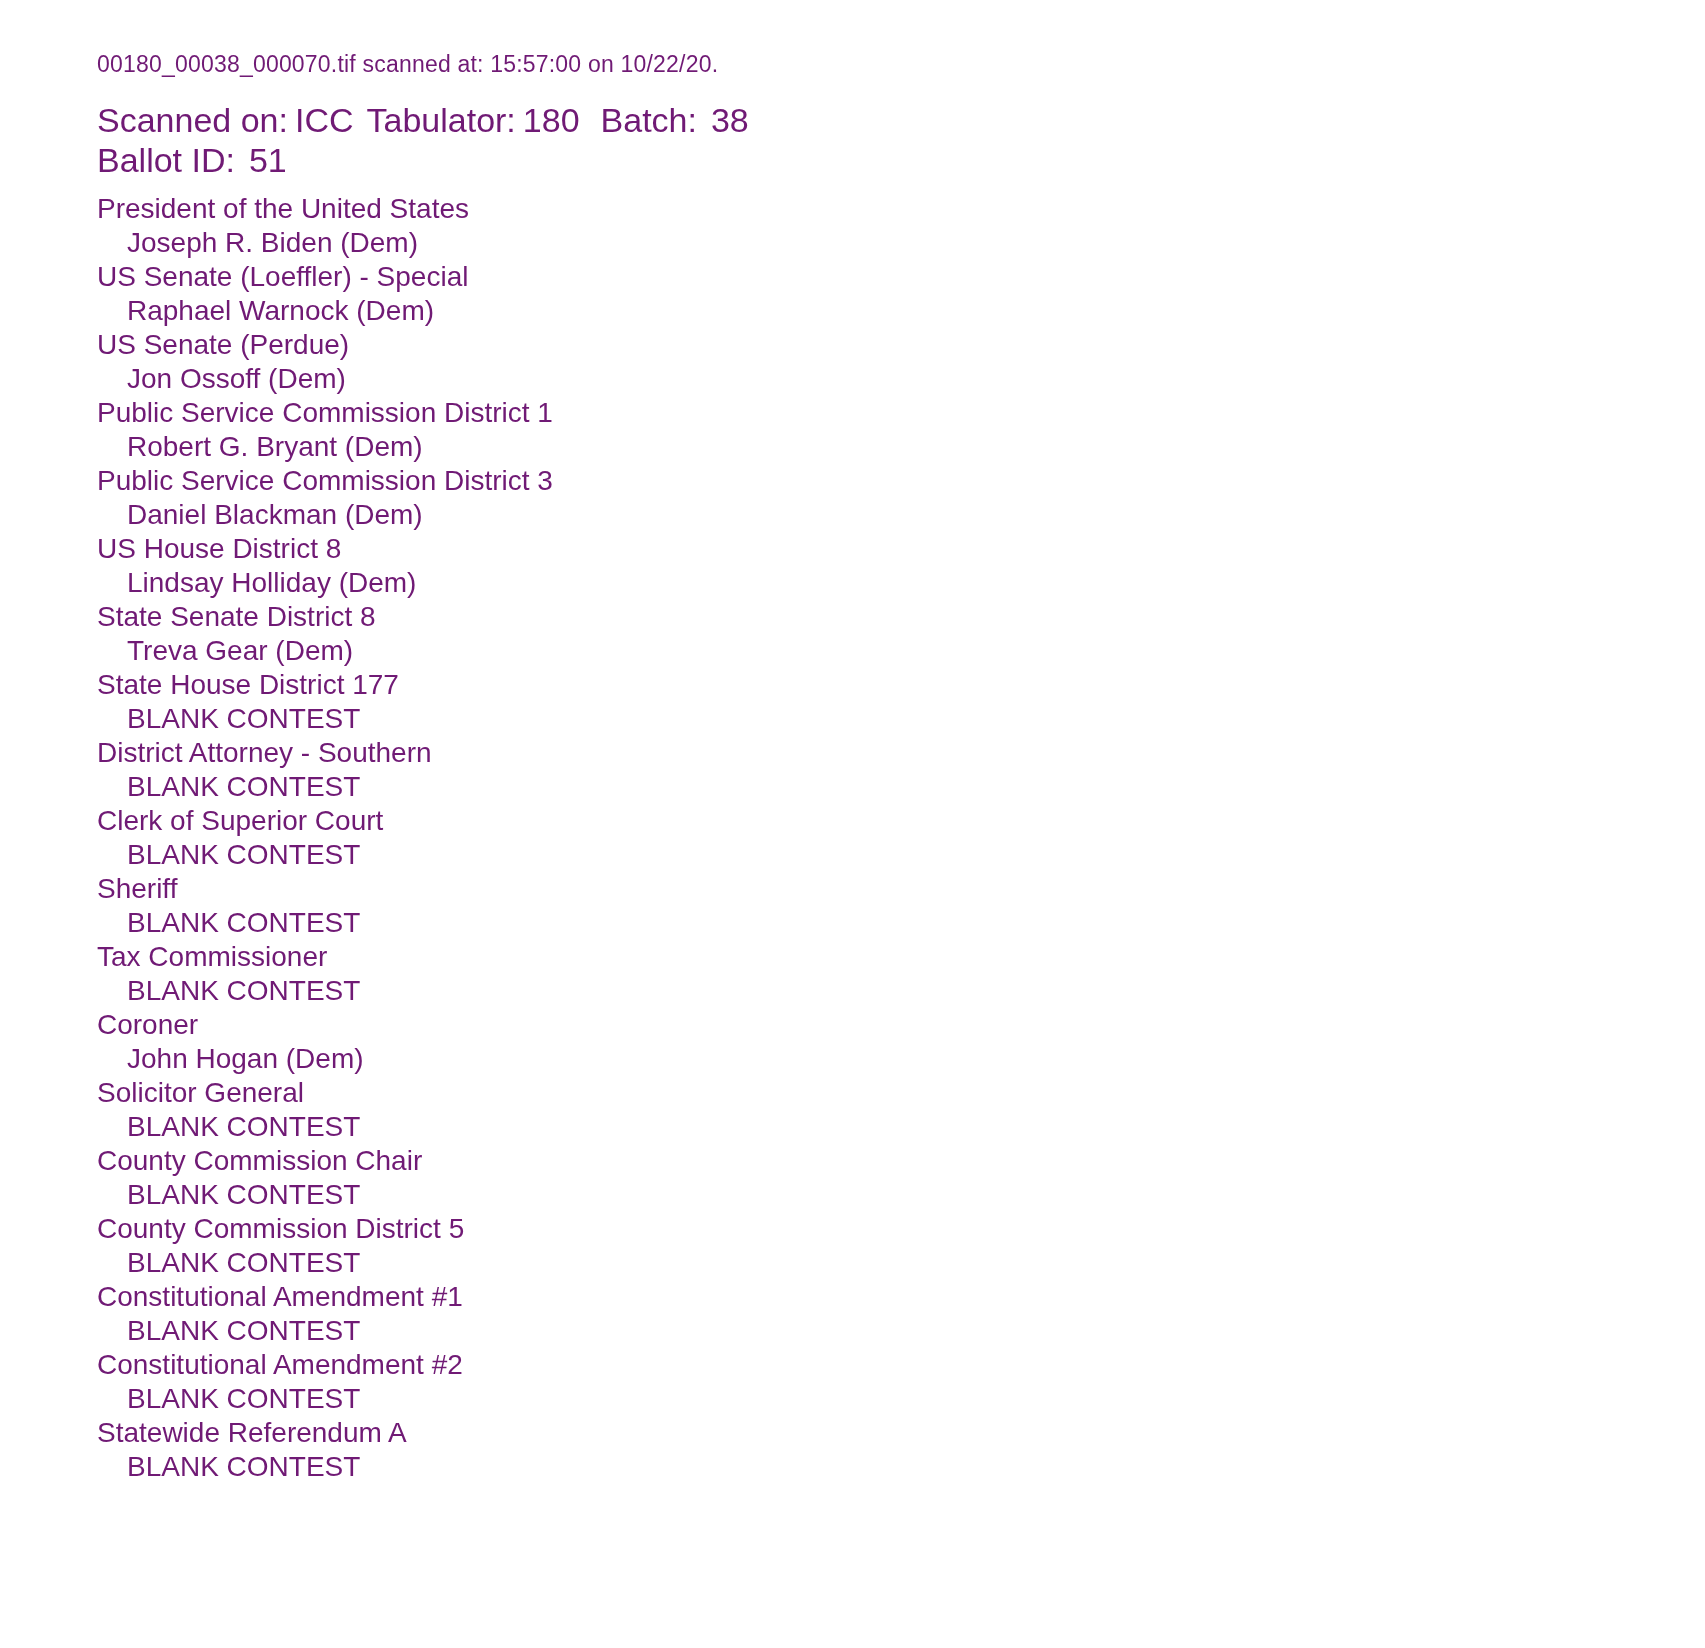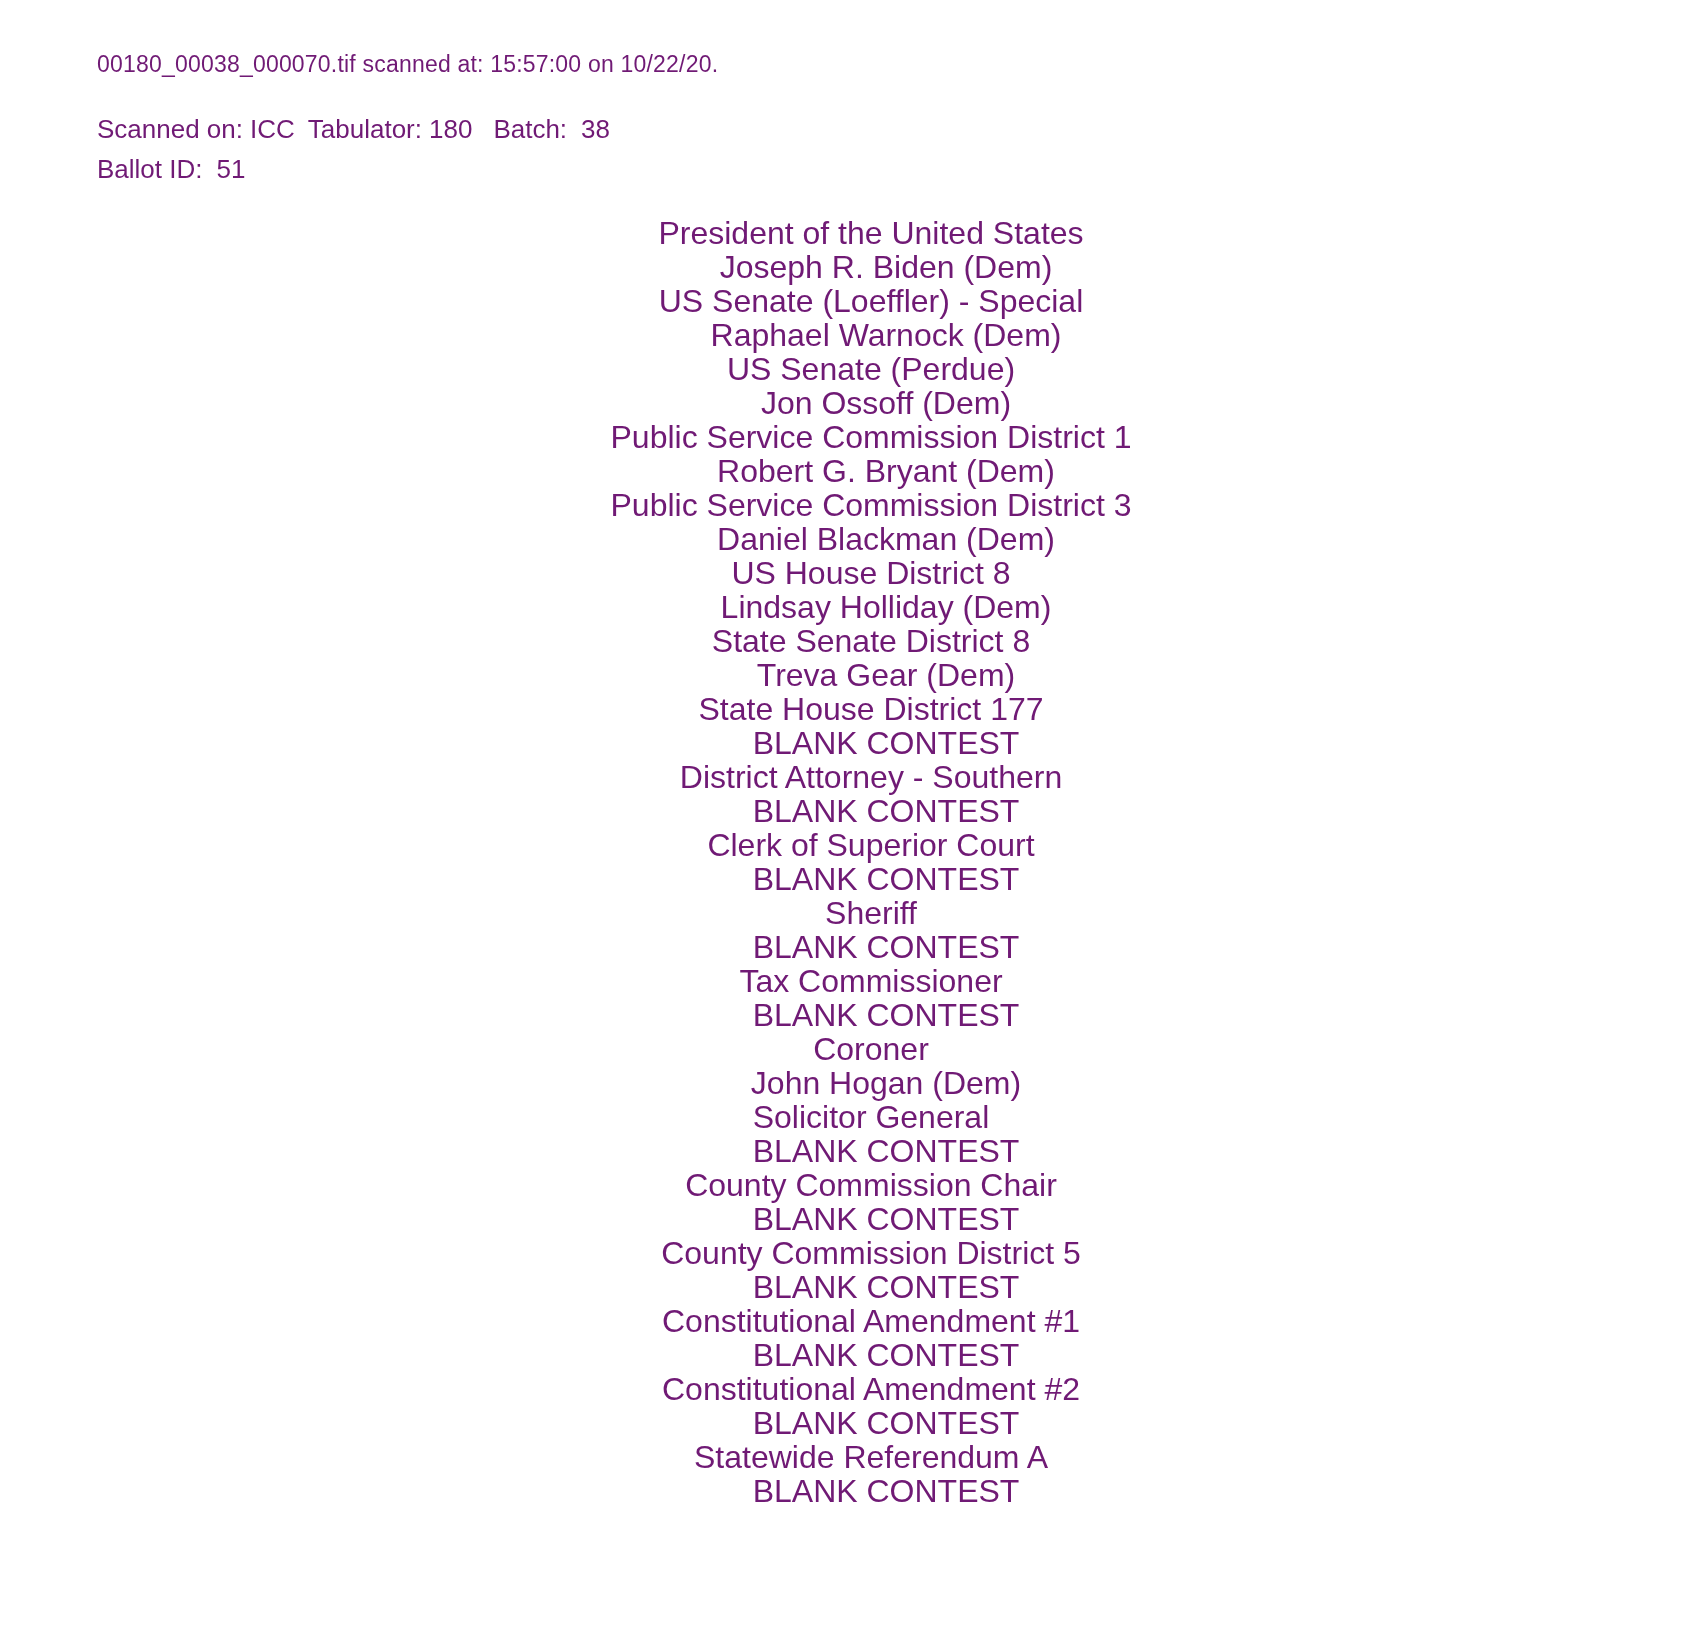--- a/index.html
+++ b/index.html
@@ -20,37 +20,36 @@
   .content {
     padding: 50px 60px 0 97px;
   }
   .filename-line {
     font-size: 23px;
     line-height: 28px;
     letter-spacing: 0.2px;
     white-space: nowrap;
   }
   .scan-info {
-    margin-top: 31px;
-    font-size: 26px;
+    margin-top: 22px;
+    font-size: 34px;
     line-height: 40px;
   }
   .info-row {
     white-space: nowrap;
   }
   
   .sp-val   { margin-left: 7px;  }  
   .sp-med   { margin-left: 13px; }  
   .sp-wide  { margin-left: 21px; }  
   .sp-val2  { margin-left: 14px; }  
   .contest-list {
-    margin-top: 27px;
-    font-size: 32px;
+    margin-top: 12px;
+    font-size: 28px;
     line-height: 34px;
-    text-align: center;
   }
   .contest-name {
     white-space: nowrap;
   }
   .contest-selection {
     padding-left: 30px;
     white-space: nowrap;
   }
 </style>
 </head>

